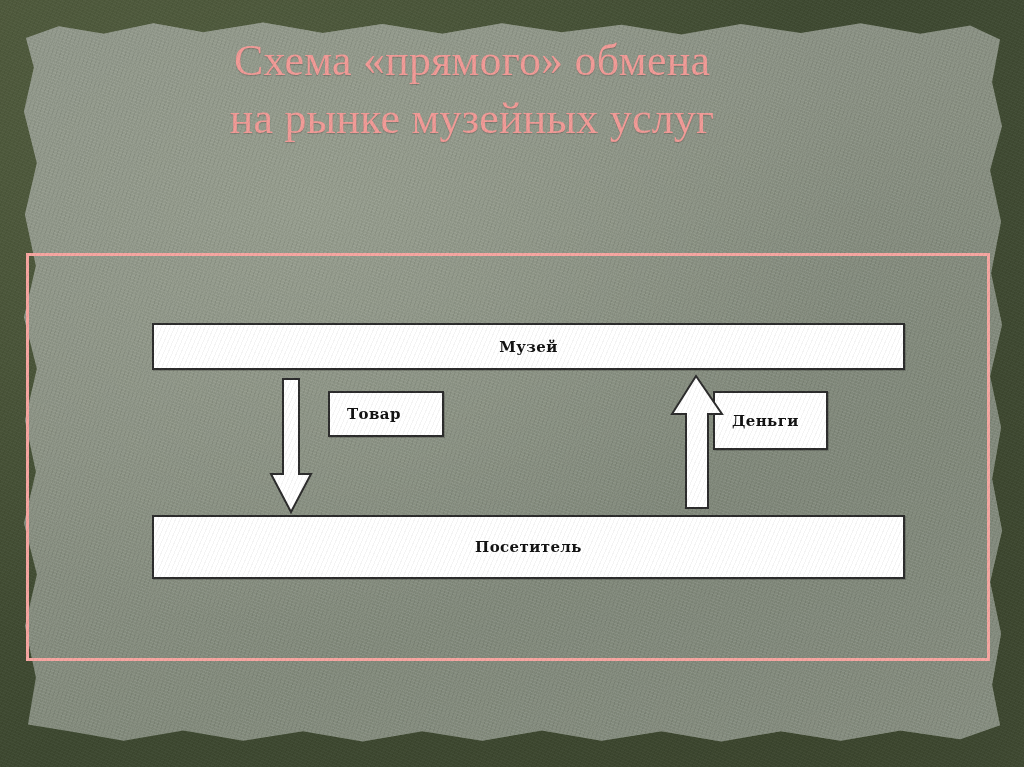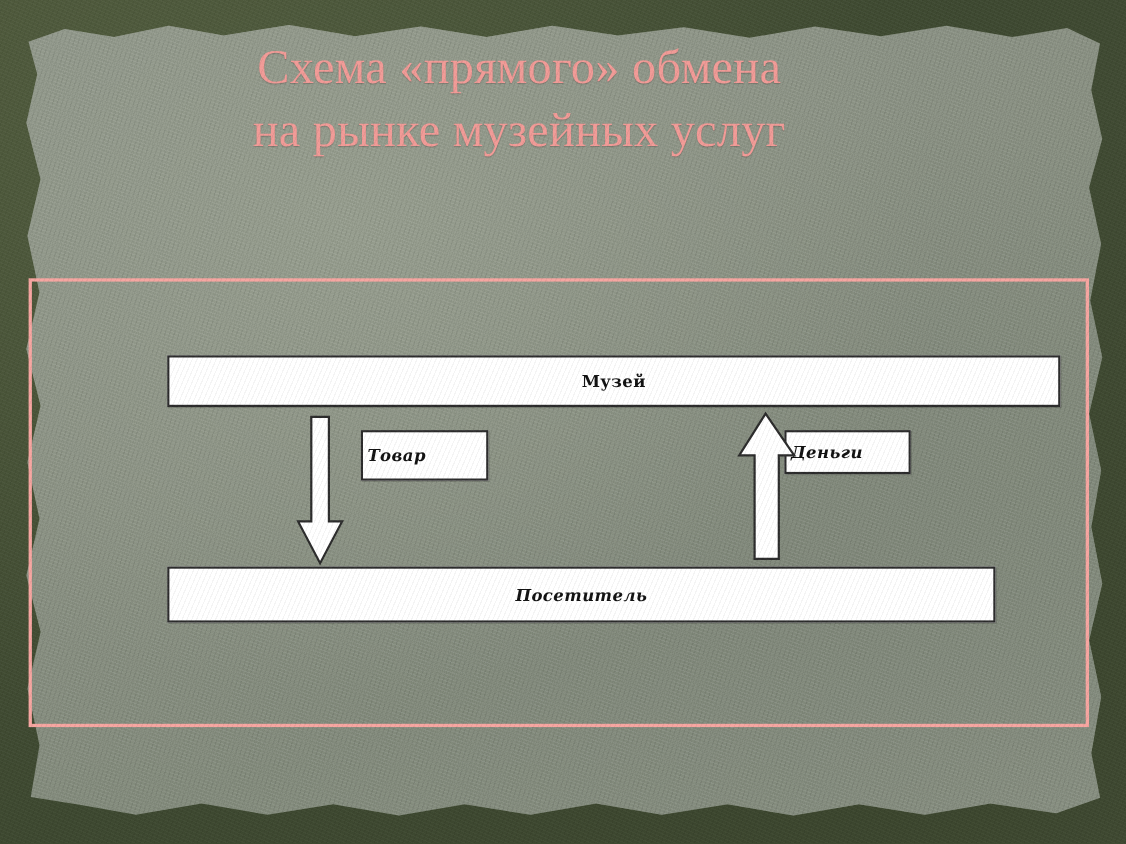--- a/index.html
+++ b/index.html
@@ -122,37 +122,37 @@
   .node-box {
     position: absolute;
     background: #ffffff;
     border: 2px solid #2b2b2b;
     box-sizing: border-box;
     display: flex;
     align-items: center;
     box-shadow: 1px 1px 0 rgba(0,0,0,0.18);
   }
   .node-box.center { justify-content: center; }
-  .node-box.left   { justify-content: flex-start; padding-left: 4px; font-style: italic; }
+  .node-box.left   { justify-content: flex-start; padding-left: 17px; }
 
   .node-label {
     font-family: "DejaVu Serif", "Liberation Serif", serif;
     font-weight: bold;
     font-size: 15px;
     color: #111111;
     letter-spacing: 0.4px;
     white-space: nowrap;
   }
 
   
-  #box-museum   { left: 152px; top: 323px; width: 812px; height: 47px; }
-  #box-visitor  { left: 152px; top: 515px; width: 753px; height: 51px; font-style: italic; }
+  #box-museum   { left: 152px; top: 323px; width: 753px; height: 47px; }
+  #box-visitor  { left: 152px; top: 515px; width: 753px; height: 64px; }
   
   #box-goods    { left: 328px; top: 391px; width: 116px; height: 46px; }
-  #box-money    { left: 713px; top: 391px; width: 115px; height: 40px; }
+  #box-money    { left: 713px; top: 391px; width: 115px; height: 59px; }
 
   .arrow-svg {
     position: absolute;
     overflow: visible;
   }
   #arrow-down { left: 270px; top: 378px; }
   #arrow-up   { left: 670px; top: 374px; }
   .arrow-shape {
     fill: #ffffff;
     stroke: #2b2b2b;

